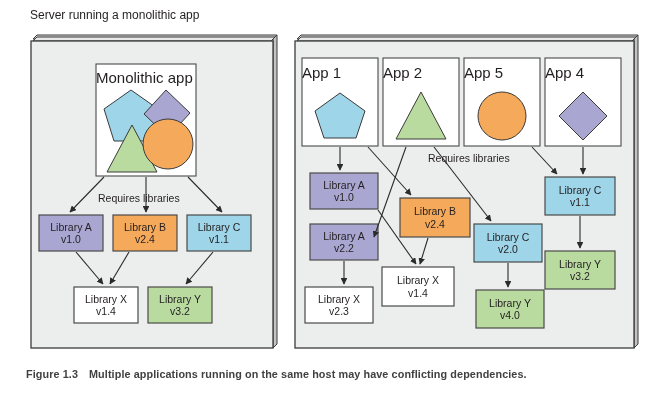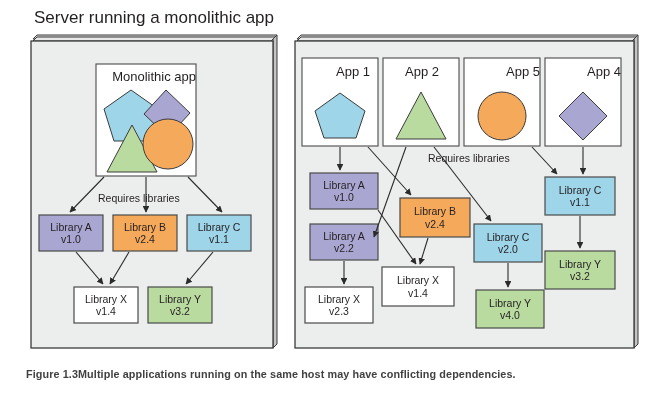--- a/index.html
+++ b/index.html
@@ -23,64 +23,64 @@
   }
   svg.layer {
     position: absolute;
     left: 0; top: 0;
     width: 662px;
     height: 406px;
     overflow: visible;
   }
   .panel-title {
     position: absolute;
-    text-align: right;
-    font-size: 17px;
+    text-align: left;
+    font-size: 12px;
     color: #231f20;
     white-space: nowrap;
   }
   .box-label {
     position: absolute;
     display: flex;
     flex-direction: column;
     align-items: center;
     justify-content: center;
     font-size: 10.5px;
     line-height: 12.5px;
     color: #231f20;
     text-align: center;
     pointer-events: none;
     white-space: nowrap;
     border-radius: 13px;
   }
   .inner-title {
     position: absolute;
-    text-align: right;
-    font-size: 13px;
+    text-align: left;
+    font-size: 15px;
     color: #231f20;
     white-space: nowrap;
   }
   .req-label {
     position: absolute;
     font-size: 10.5px;
     color: #231f20;
     white-space: nowrap;
     background: transparent;
   }
   .caption {
     position: absolute;
     left: 26px;
     top: 368px;
     font-size: 10.8px;
     font-weight: bold;
     color: #414141;
     letter-spacing: 0.1px;
     white-space: nowrap;
   }
-  .caption .fignum { }
+  .caption .fignum { margin-right: 11px; }
 </style>
 </head>
 <body>
 
 <div id="root">
 
   <div class="panel-title" style="left:30px; top:8px; width:244px;">Server running a monolithic app</div>
 
   <svg class="layer" viewBox="0 0 662 406">
     <defs>

